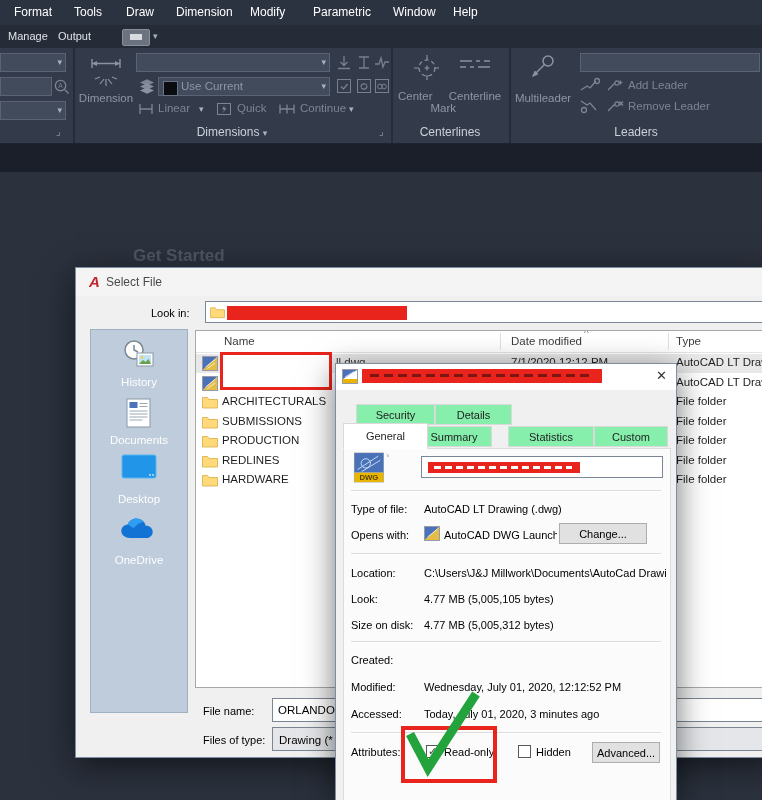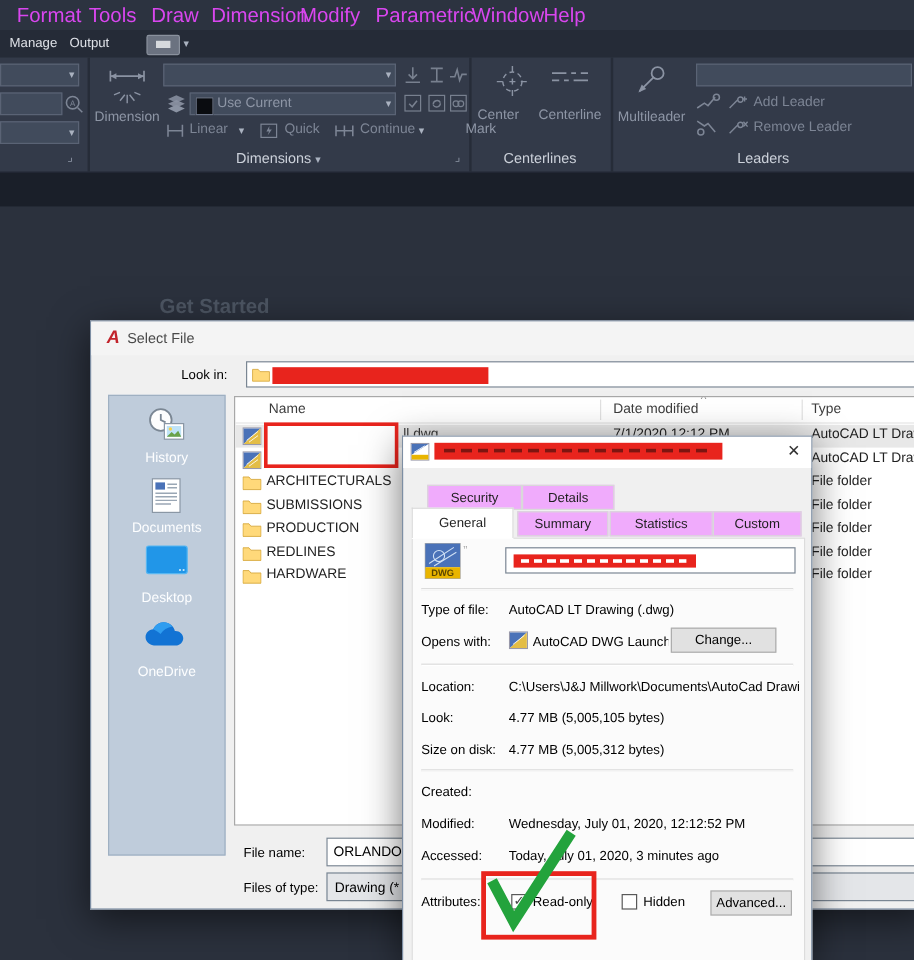--- a/index.html
+++ b/index.html
@@ -2,21 +2,21 @@
 <html><head>
 <meta charset="utf-8">
 <style>
   html,body{margin:0;padding:0;}
   body{width:762px;height:800px;overflow:hidden;font-family:"Liberation Sans",sans-serif;background:#2b313d;}
   #screen{position:relative;width:762px;height:800px;overflow:hidden;}
   .abs{position:absolute;}
 
   
   .menubar{left:0;top:0;width:762px;height:25px;background:#2c3340;z-index:2;}
-  .menu-item{position:absolute;top:0;height:25px;line-height:25px;color:#d946ef;font-size:17px;padding:0 4px;cursor:default;}
+  .menu-item{position:absolute;top:0;height:25px;line-height:25px;color:#ffffff;font-size:12px;padding:0 4px;cursor:default;}
   .menubar2{left:0;top:25px;width:762px;height:23px;background:#252b37;z-index:2;}
   .menu2-item{position:absolute;top:0;height:23px;line-height:23px;color:#dfe2e8;font-size:11px;}
   .mini-img-btn{position:absolute;left:122px;top:4px;width:26px;height:15px;background:#6b7280;border:1px solid #8a919d;border-radius:2px;}
   .mini-img-btn .inner{position:absolute;left:7px;top:4px;width:12px;height:6px;background:#d7dade;}
   .chev{color:#aab2c0;font-size:9px;}
 
   
   .ribbon{left:0;top:48px;width:762px;height:95px;background:#333a49;z-index:2;border-bottom:1px solid #1e2330;}
   .vsep{position:absolute;top:0;width:2px;height:95px;background:#262c38;}
   .rcombo{position:absolute;height:19px;background:#414b5c;border:1px solid #5a6375;box-sizing:border-box;}
@@ -54,21 +54,21 @@
   .cname{position:absolute;left:26px;top:2px;white-space:nowrap;}
   .cdate{position:absolute;left:315px;top:2px;white-space:nowrap;}
   .ctype{position:absolute;left:480px;top:2px;white-space:nowrap;}
   .ricon{position:absolute;left:6px;top:2px;width:16px;height:15px;}
   .sfd-lbl{position:absolute;font-size:11px;color:#000;}
 
   
   .pd{left:335px;top:363px;width:342px;height:437px;z-index:20;border-bottom:none;}
   .pd-title{position:absolute;left:0;top:0;width:100%;height:26px;background:#fff;}
   .pd-close{position:absolute;right:9px;top:4px;font-size:13px;color:#333;cursor:default;}
-  .tab{position:absolute;height:21px;background:#f0abfc;border:1px solid #d9d9d9;box-sizing:border-box;text-align:center;font-size:11px;color:#1f1f1f;line-height:20px;}
+  .tab{position:absolute;height:21px;background:#86efac;border:1px solid #d9d9d9;box-sizing:border-box;text-align:center;font-size:11px;color:#1f1f1f;line-height:20px;}
   .tab.active{background:#fff;height:26px;line-height:24px;z-index:3;border-bottom:1px solid #fff;}
   .pd-content{position:absolute;left:7px;top:84px;width:328px;height:353px;background:#fbfbfb;border:1px solid #dcdcdc;box-sizing:border-box;}
   .plabel{position:absolute;left:15px;font-size:11px;color:#000;white-space:nowrap;}
   .pvalue{position:absolute;left:88px;font-size:11px;color:#000;white-space:nowrap;overflow:hidden;max-width:242px;}
 
   
   .redbar{position:absolute;background:#e8241d;}
   .redbar.dark-dash::after{content:"";position:absolute;left:8px;right:10px;top:5px;height:3px;
     background:repeating-linear-gradient(90deg,#7d1511 0 9px,rgba(0,0,0,0) 9px 14px);}
   .redbar.white-dash::after{content:"";position:absolute;left:6px;right:8px;top:4px;height:3px;
@@ -201,21 +201,21 @@
     <div class="abs" style="left:412px;top:5px;width:30px;height:30px">
       <svg width="30" height="30" viewBox="0 0 30 30">
         <g stroke="#8b93a3" fill="none" stroke-width="1.2">
           <circle cx="15" cy="15" r="8" stroke-dasharray="4 3"></circle>
           <path d="M15 2v6M15 22v6M2 15h6M22 15h6" stroke-dasharray="5 2"></path>
           <path d="M12.5 15h5M15 12.5v5"></path>
         </g>
       </svg>
     </div>
     <div class="abs rlabel" style="left:398px;top:42px;width:58px;text-align:left">Center</div>
-    <div class="abs rlabel" style="left:388px;top:54px;width:58px;text-align:left">Mark</div>
+    <div class="abs rlabel" style="left:398px;top:54px;width:58px;text-align:right">Mark</div>
     <div class="abs" style="left:458px;top:8px">
       <svg width="34" height="16" viewBox="0 0 34 16">
         <g stroke="#8b93a3" stroke-width="1.5">
             <path d="M2 5h12M18 5h4M26 5h6M2 11h6M12 11h4M20 11h12"></path>
           </g>
       </svg>
     </div>
     <div class="abs rlabel" style="left:444px;top:42px;width:62px;text-align:center">Centerline</div>
     <div class="panel-title" style="left:392px;width:116px">Centerlines</div>
     <div class="vsep" style="left:509px"></div>
@@ -406,21 +406,21 @@
           <rect x="1" y="10" width="14" height="4" fill="#e9b500"></rect>
           <path d="M3 8L12 2.5" stroke="#fff" stroke-width="0.7"></path>
         </svg>
       <div class="redbar dark-dash" style="left:26px;top:5px;width:240px;height:14px"></div>
       <span class="pd-close">✕</span>
     </div>
 
     <div class="tab" style="left:20px;top:40px;width:79px">Security</div>
     <div class="tab" style="left:99px;top:40px;width:77px">Details</div>
     <div class="tab active" style="left:7px;top:59px;width:85px">General</div>
-    <div class="tab" style="left:95px;top:62px;width:76px">Summary</div>
+    <div class="tab" style="left:80px;top:62px;width:76px">Summary</div>
     <div class="tab" style="left:172px;top:62px;width:86px">Statistics</div>
     <div class="tab" style="left:258px;top:62px;width:74px">Custom</div>
     <div class="pd-content"></div>
 
     <svg class="abs" style="left:17px;top:88px;z-index:5" width="36" height="31" viewBox="0 0 34 30">
       <rect x="1" y="1" width="28" height="28" fill="#fff" stroke="#aaa"></rect>
       <rect x="1" y="1" width="28" height="19" fill="#4a72b8"></rect>
       <path d="M4 17L24 4M8 19L26 8" stroke="#cfe0f5" stroke-width="0.9"></path>
       <circle cx="12" cy="11" r="4.5" fill="none" stroke="#cfe0f5" stroke-width="0.9"></circle>
       <rect x="1" y="20" width="28" height="9" fill="#e9b500"></rect>

